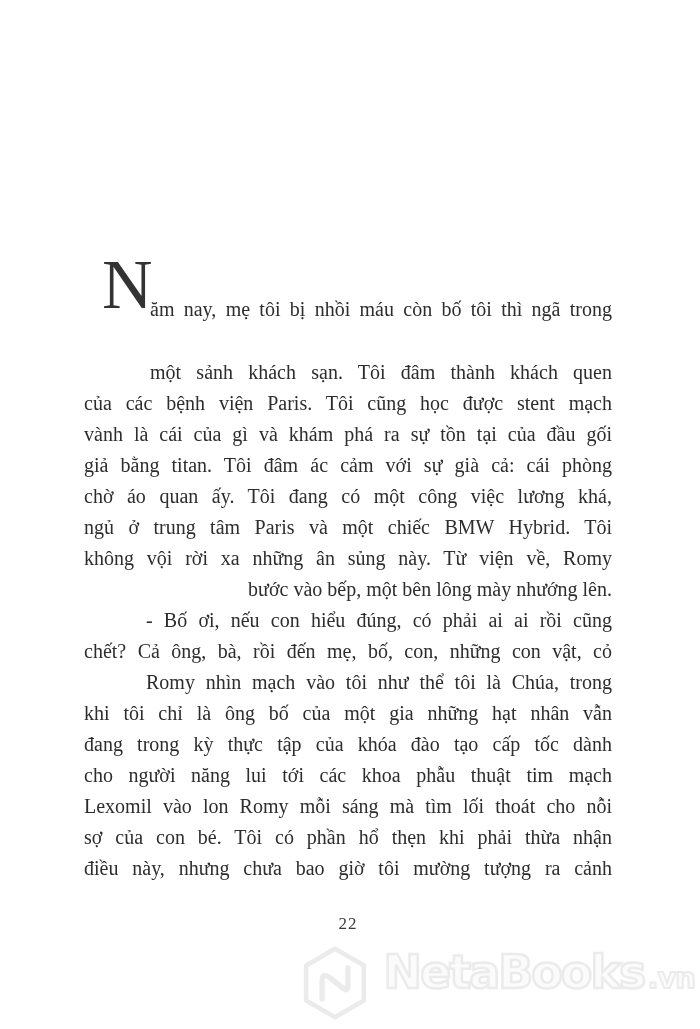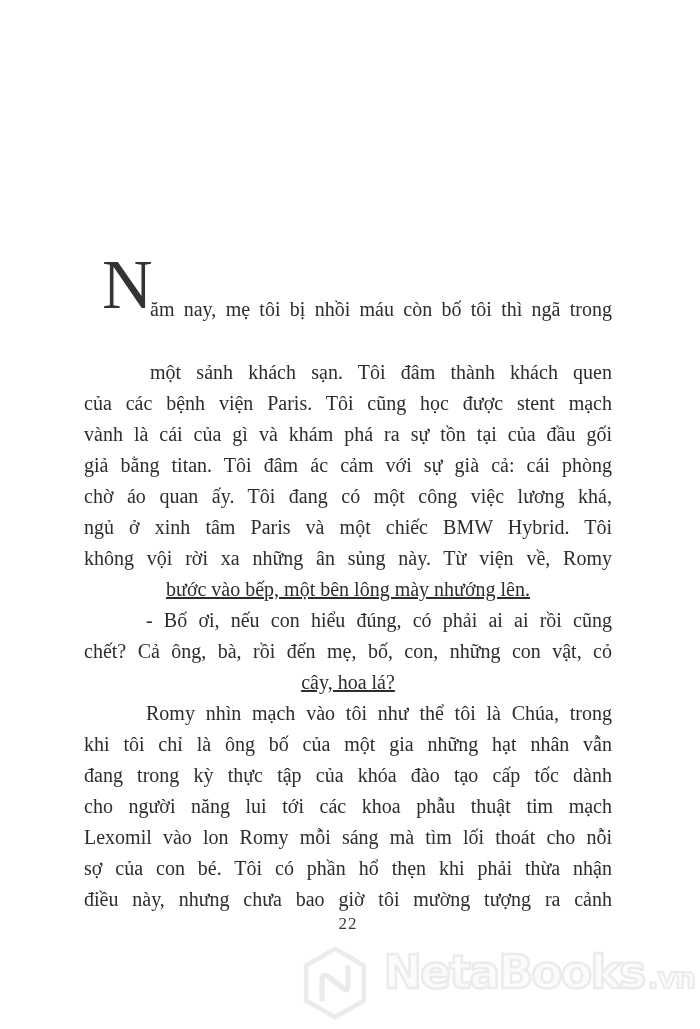--- a/index.html
+++ b/index.html
@@ -21,23 +21,22 @@
     color: #2d2d2d;
     font-size: 20px;
     line-height: 31px;
   }
   .line {
     text-align: justify;
     text-align-last: justify;
     text-justify: inter-word;
   }
   .line.plain {
-    text-align: center;
+    text-align: right;
     text-align-last: auto;
-    text-decoration: underline;
   }
   .line.pad { margin-left: 66px; margin-top: 32px; }
   .line.indent { text-indent: 62px; }
   .drop-cap {
     position: absolute;
     left: 18px; top: -12px;
     font-size: 70px;
     line-height: 1;
     color: #333333;
   }
@@ -82,26 +81,25 @@
 <div class="page">
 
   <div class="text-block">
     <span class="drop-cap">N</span>
     <div class="line pad">ăm nay, mẹ tôi bị nhồi máu còn bố tôi thì ngã trong</div>
     <div class="line pad">một sảnh khách sạn. Tôi đâm thành khách quen</div>
     <div class="line">của các bệnh viện Paris. Tôi cũng học được stent mạch</div>
     <div class="line">vành là cái của gì và khám phá ra sự tồn tại của đầu gối</div>
     <div class="line">giả bằng titan. Tôi đâm ác cảm với sự già cả: cái phòng</div>
     <div class="line">chờ áo quan ấy. Tôi đang có một công việc lương khá,</div>
-    <div class="line">ngủ ở xinh tâm Paris và một chiếc BMW Hybrid. Tôi</div>
+    <div class="line">ngủ ở trung tâm Paris và một chiếc BMW Hybrid. Tôi</div>
     <div class="line">không vội rời xa những ân sủng này. Từ viện về, Romy</div>
     <div class="line plain">bước vào bếp, một bên lông mày nhướng lên.</div>
     <div class="line indent">- Bố ơi, nếu con hiểu đúng, có phải ai ai rồi cũng</div>
     <div class="line">chết? Cả ông, bà, rồi đến mẹ, bố, con, những con vật, cỏ</div>
-    <div class="line plain">cây, hoa lá?</div>
     <div class="line indent">Romy nhìn mạch vào tôi như thể tôi là Chúa, trong</div>
     <div class="line">khi tôi chỉ là ông bố của một gia những hạt nhân vẫn</div>
     <div class="line">đang trong kỳ thực tập của khóa đào tạo cấp tốc dành</div>
     <div class="line">cho người năng lui tới các khoa phẫu thuật tim mạch</div>
     <div class="line">Lexomil vào lon Romy mỗi sáng mà tìm lối thoát cho nỗi</div>
     <div class="line">sợ của con bé. Tôi có phần hổ thẹn khi phải thừa nhận</div>
     <div class="line">điều này, nhưng chưa bao giờ tôi mường tượng ra cảnh</div>
   </div>
 
   <div class="page-number">22</div>

